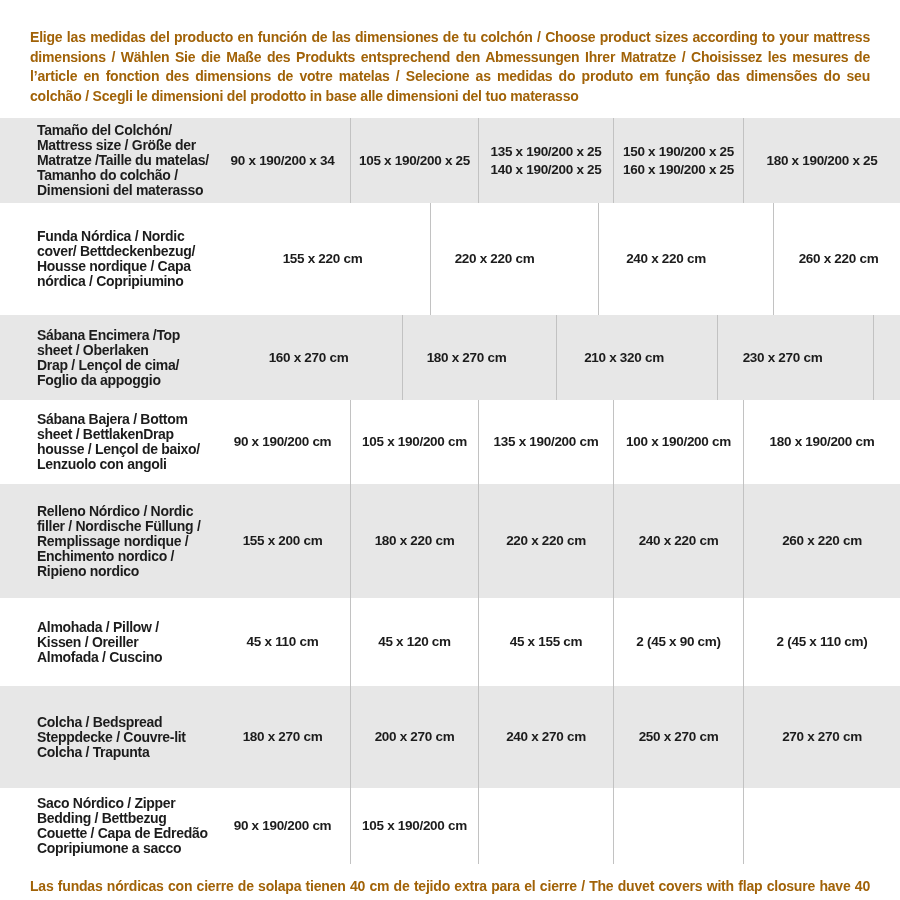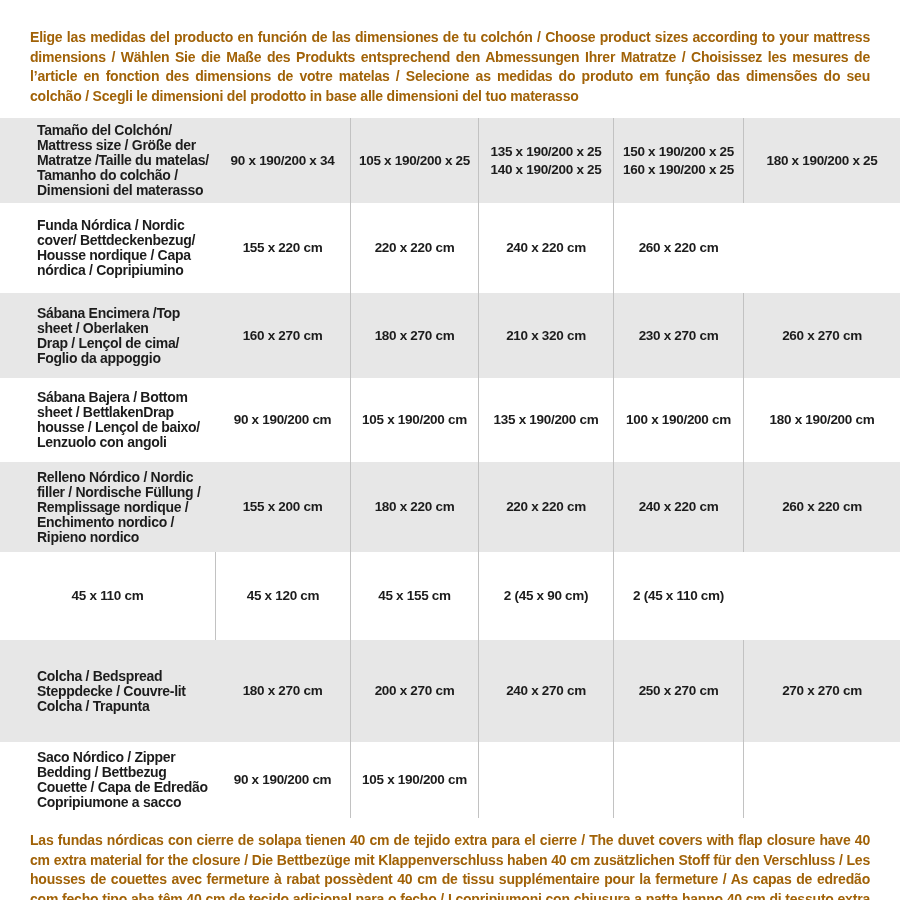--- a/index.html
+++ b/index.html
@@ -26,24 +26,24 @@
 
   .size-table { width: 900px; }
   .trow {
     display: grid;
     grid-template-columns: 215px 135px 128px 135px 130px 157px;
     width: 900px;
   }
   .trow.gray { background: #e7e7e7; }
   .trow.white { background: #ffffff; }
   .r1 { height: 85px; }
-  .r2 { height: 90px; }
-  .r3 { height: 85px; }
+  .r2 { height: 112px; gap: 40px; }
+  .r3 { height: 85px; gap: 26px; }
   .r4 { height: 84px; }
-  .r5 { height: 90px; }
+  .r5 { height: 114px; }
   .r6 { height: 88px; }
   .r7 { height: 102px; }
   .r8 { height: 76px; }
 
   .cell {
     display: flex;
     align-items: center;
     white-space: pre-line;
     font-weight: bold;
   }
@@ -131,20 +131,23 @@
 Enchimento nordico /
 Ripieno nordico</div>
       <div class="cell val">155 x 200 cm</div>
       <div class="cell val divided">180 x 220 cm</div>
       <div class="cell val divided">220 x 220 cm</div>
       <div class="cell val divided">240 x 220 cm</div>
       <div class="cell val divided">260 x 220 cm</div>
     </div>
 
     <div class="trow white r6">
+      <div class="cell label">Almohada  / Pillow /
+Kissen / Oreiller
+Almofada / Cuscino</div>
       <div class="cell val">45 x 110 cm</div>
       <div class="cell val divided">45 x 120 cm</div>
       <div class="cell val divided">45 x 155 cm</div>
       <div class="cell val divided">2 (45 x 90 cm)</div>
       <div class="cell val divided">2 (45 x 110 cm)</div>
     </div>
 
     <div class="trow gray r7">
       <div class="cell label">Colcha / Bedspread
 Steppdecke / Couvre-lit

